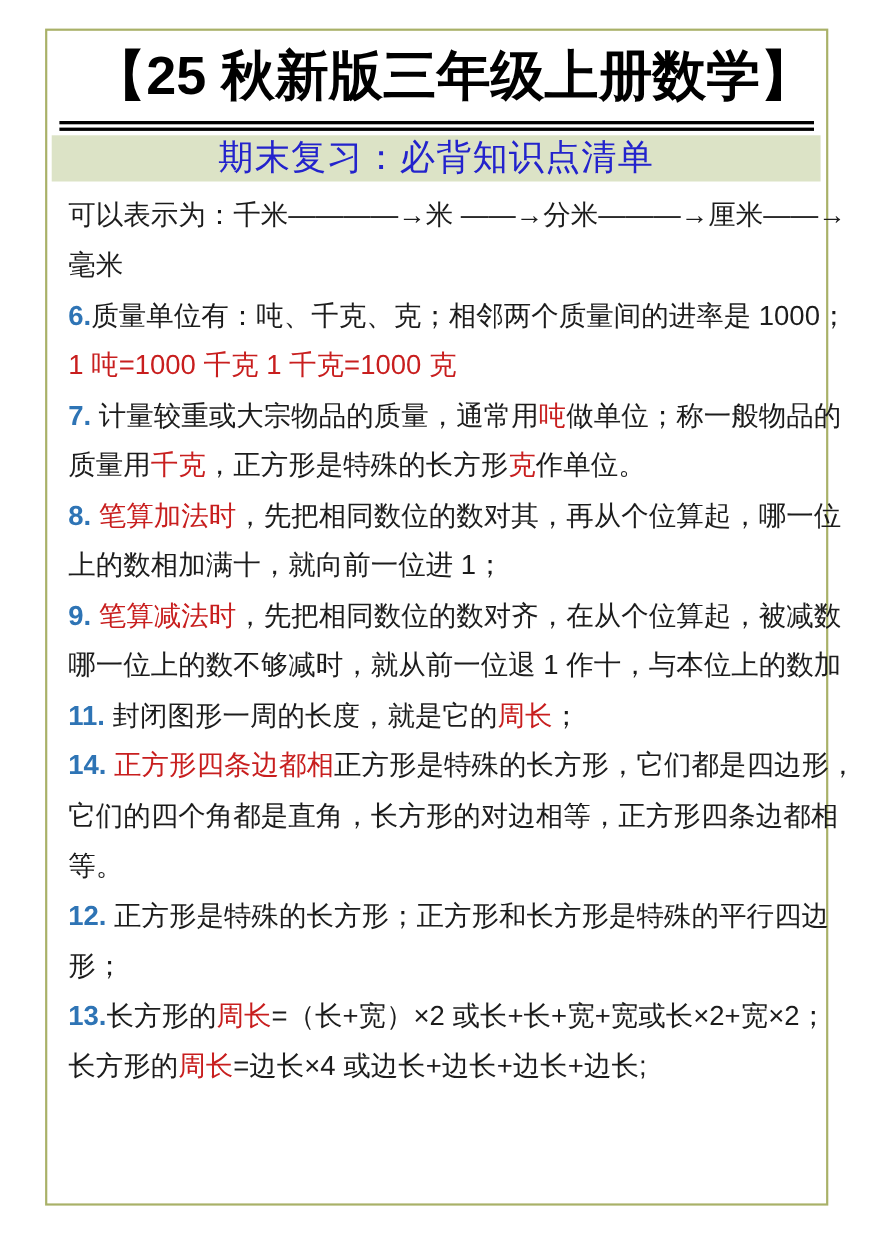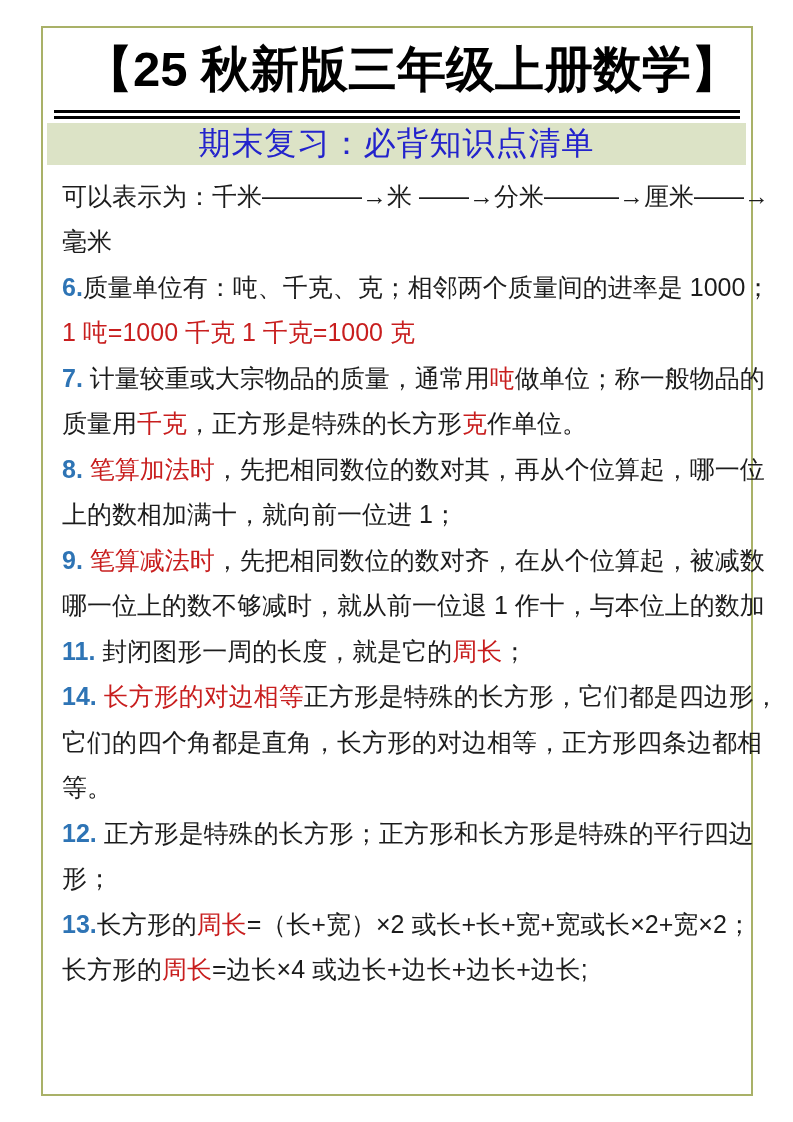--- a/index.html
+++ b/index.html
@@ -81,21 +81,21 @@
         <div class="line"><span class="seg-black">毫米</span></div>
         <div class="line"><span class="seg-blue">6.</span><span class="seg-black">质量单位有：吨、千克、克；相邻两个质量间的进率是 1000；</span></div>
         <div class="line"><span class="seg-red">1 吨=1000 千克 1 千克=1000 克</span></div>
         <div class="line"><span class="seg-blue">7. </span><span class="seg-black">计量较重或大宗物品的质量，通常用</span><span class="seg-red">吨</span><span class="seg-black">做单位；称一般物品的</span></div>
         <div class="line"><span class="seg-black">质量用</span><span class="seg-red">千克</span><span class="seg-black">，正方形是特殊的长方形</span><span class="seg-red">克</span><span class="seg-black">作单位。</span></div>
         <div class="line"><span class="seg-blue">8. </span><span class="seg-red">笔算加法时</span><span class="seg-black">，先把相同数位的数对其，再从个位算起，哪一位</span></div>
         <div class="line"><span class="seg-black">上的数相加满十，就向前一位进 1；</span></div>
         <div class="line"><span class="seg-blue">9. </span><span class="seg-red">笔算减法时</span><span class="seg-black">，先把相同数位的数对齐，在从个位算起，被减数</span></div>
         <div class="line"><span class="seg-black">哪一位上的数不够减时，就从前一位退 1 作十，与本位上的数加</span></div>
         <div class="line"><span class="seg-blue">11. </span><span class="seg-black">封闭图形一周的长度，就是它的</span><span class="seg-red">周长</span><span class="seg-black">；</span></div>
-        <div class="line"><span class="seg-blue">14. </span><span class="seg-red">长方形的对边相等</span><span class="seg-black">正方形是特殊的长方形，它们都是四边形，</span></div>
+        <div class="line"><span class="seg-blue">14. </span><span class="seg-red">正方形四条边都相</span><span class="seg-black">正方形是特殊的长方形，它们都是四边形，</span></div>
         <div class="line"><span class="seg-black">它们的四个角都是直角，长方形的对边相等，正方形四条边都相</span></div>
         <div class="line"><span class="seg-black">等。</span></div>
         <div class="line"><span class="seg-blue">12. </span><span class="seg-black">正方形是特殊的长方形；正方形和长方形是特殊的平行四边</span></div>
         <div class="line"><span class="seg-black">形；</span></div>
         <div class="line"><span class="seg-blue">13.</span><span class="seg-black">长方形的</span><span class="seg-red">周长</span><span class="seg-black">=（长+宽）×2 或长+长+宽+宽或长×2+宽×2；</span></div>
         <div class="line"><span class="seg-black">长方形的</span><span class="seg-red">周长</span><span class="seg-black">=边长×4 或边长+边长+边长+边长;</span></div>
       </div>
   </div>
 </div>
 

